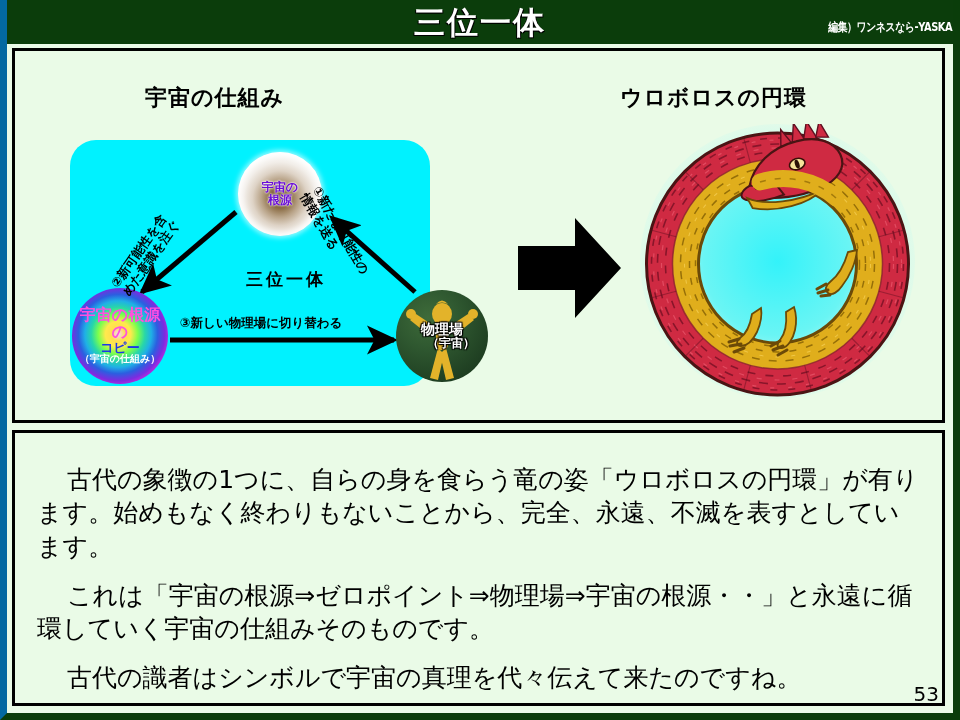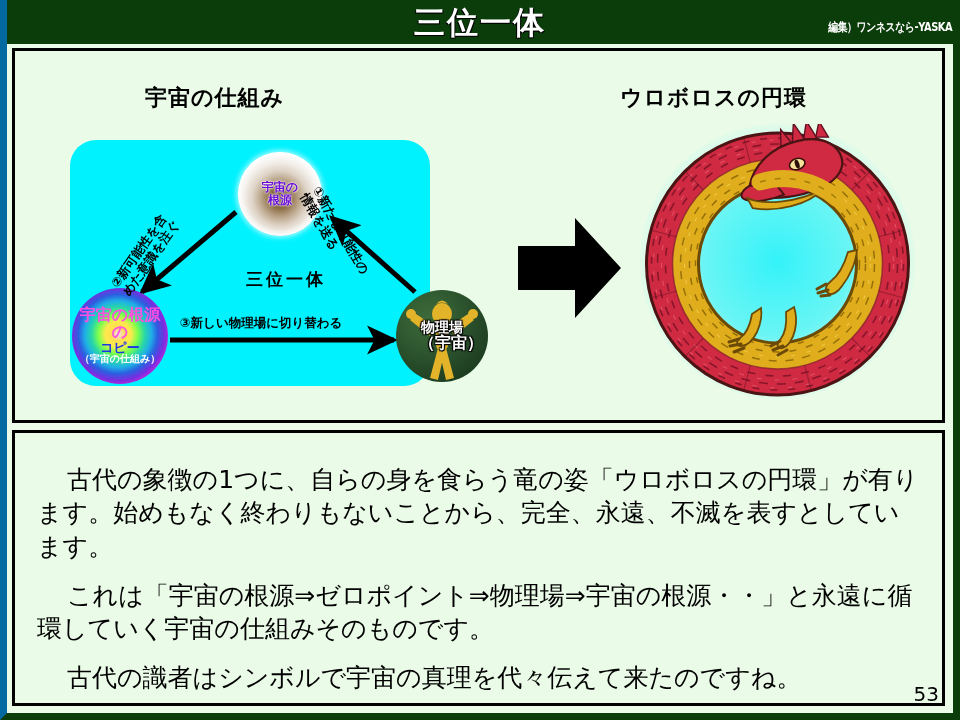--- a/index.html
+++ b/index.html
@@ -157,21 +157,21 @@
     position: absolute;
     left: 0; top: 0; width: 100%; height: 100%;
   }
   #node-field .ntext {
     position: relative;
     color: #ffffff;
     font-size: 14px;
     font-weight: bold;
     text-shadow: 1px 1px 1px #000, -1px -1px 1px #000, 1px -1px 1px #000, -1px 1px 1px #000;
   }
-  #node-field .nsub { font-size: 16px; margin-left: 18px; }
+  #node-field .nsub { font-size: 12px; margin-left: 18px; }
 
   
   #center-caption {
     position: absolute;
     left: 116px;
     top: 128px;
     width: 200px;
     text-align: center;
     font-size: 17px;
     font-weight: bold;

